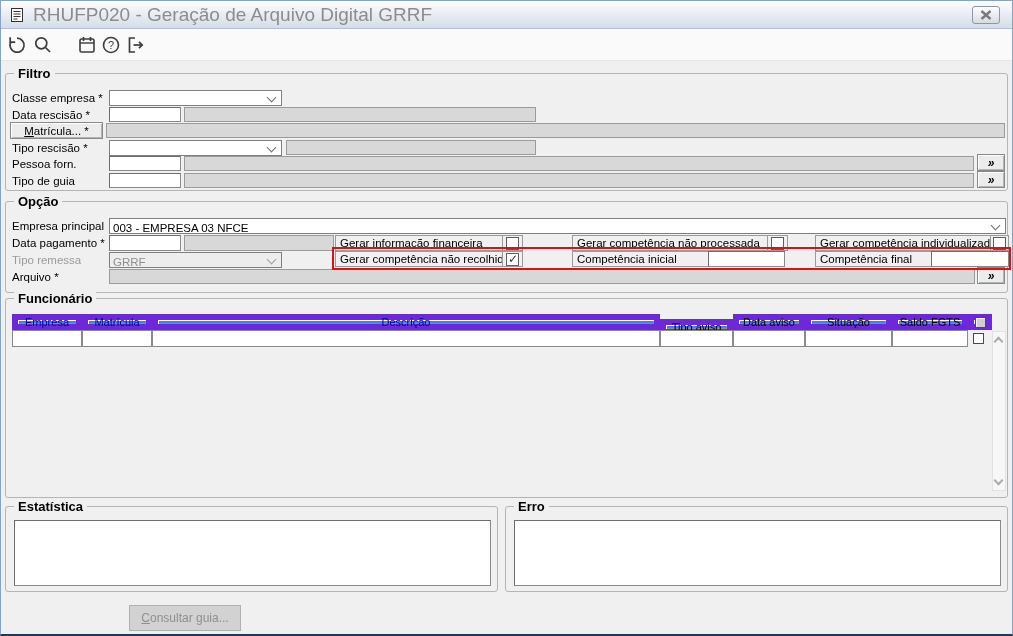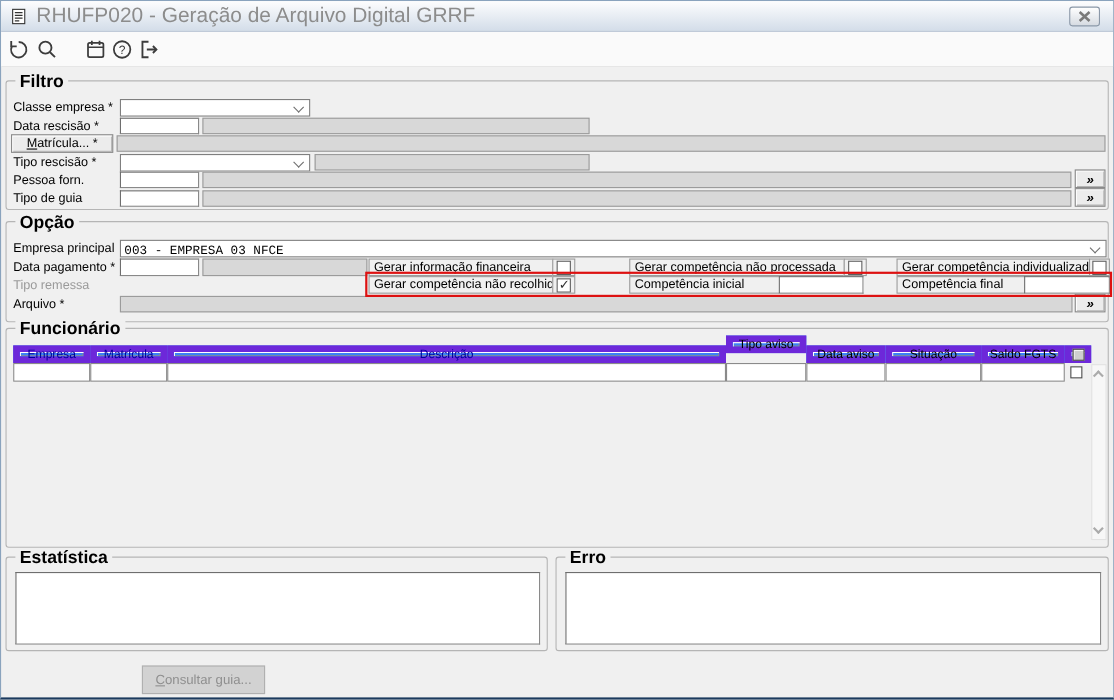--- a/index.html
+++ b/index.html
@@ -18,28 +18,28 @@
                background:linear-gradient(#fefefe,#d6dbe2); border:1px solid #8b98a8; border-radius:3px;
                display:flex; align-items:center; justify-content:center; cursor:default; }
 
   
   .toolbar { position:absolute; left:0; top:28px; width:100%; height:32px; background:#fafafa;
              border-bottom:1px solid #e6e6e6; }
   .tb-icon { position:absolute; top:6px; width:20px; height:20px; display:flex; align-items:center; justify-content:center; }
 
   
   .groupbox { position:absolute; border:1px solid #b5b5b5; border-radius:3px; background:#f0f0f0; }
-  .legend { position:absolute; top:-8px; left:8px; background:#f0f0f0; padding:0 4px; font-weight:bold; font-size:16px; }
+  .legend { position:absolute; top:-8px; left:8px; background:#f0f0f0; padding:0 4px; font-weight:bold; font-size:13px; }
 
   .lbl { position:absolute; white-space:nowrap; }
   .lbl.dim { color:#9a9a9a; }
 
   .input { position:absolute; background:#fff; border:1px solid #898989; border-top-color:#6e6e6e; border-left-color:#6e6e6e; font-size:11.5px; padding:0 2px; overflow:hidden; white-space:nowrap; }
   .gray-field { position:absolute; background:#d8d8d8; border:1px solid #9b9b9b; }
-  .combo { position:absolute; background:#fff; border:1px solid #7f7f7f; padding:3px 16px 0 3px; overflow:hidden; white-space:nowrap;font-family:Liberation Mono, monospace; }
+  .combo { position:absolute; background:#fff; border:1px solid #7f7f7f; padding:3px 16px 0 3px; overflow:hidden; white-space:nowrap; }
   .combo.disabled { background:#ededed; color:#8f8f8f; }
   .combo-chev { position:absolute; right:6px; top:3px; width:7px; height:7px;
                 border-right:1.5px solid #6f6f6f; border-bottom:1.5px solid #6f6f6f; transform:rotate(45deg); }
   .combo.disabled .combo-chev { border-color:#9f9f9f; }
 
   .btn3d { position:absolute; background:#ececec; border:1px solid #8a8a8a;
            box-shadow:inset 1px 1px 0 #ffffff, inset -1px -1px 0 #b4b4b4;
            display:flex; align-items:center; justify-content:center; font-size:11.5px; cursor:default; }
   .lookup { font-weight:bold; font-style:italic; font-size:12px; }
   .uline-first { display:block; }
@@ -178,20 +178,24 @@
     <div class="combo" style="left:103px; top:16px; width:897px; height:16px;">
       <span>003 - EMPRESA 03 NFCE</span>
       <span class="combo-chev"></span>
     </div>
 
     <span class="lbl" style="left:6px; top:35px;">Data pagamento *</span>
     <div class="input" style="left:103px; top:33px; width:72px; height:16px;"></div>
     <div class="gray-field" style="left:178px; top:33px; width:150px; height:16px;"></div>
 
     <span class="lbl dim" style="left:6px; top:52px;">Tipo remessa</span>
+    <div class="combo disabled" style="left:103px; top:50px; width:173px; height:16px;">
+      <span>GRRF</span>
+      <span class="combo-chev"></span>
+    </div>
 
     <span class="lbl" style="left:6px; top:69px;">Arquivo *</span>
     <div class="gray-field" style="left:103px; top:67px; width:866px; height:15px;"></div>
     <div class="btn3d" style="left:971px; top:65px; width:28px; height:17px;">
       <span class="lookup">»</span>
     </div>
 
     <div class="cellbox" style="left:329px; top:33px; width:168px; height:16px;">Gerar informação financeira</div>
     <div class="chkcell" style="left:496px; top:33px; width:21px; height:16px;">
       <span class="checkbox"></span>
@@ -216,21 +220,21 @@
 
     <div class="redbox" style="left:326px; top:45px; width:679px; height:23px;"></div>
   </div>
 
   <div class="groupbox" style="left:4px; top:297px; width:1003px; height:200px;">
     <span class="legend">Funcionário</span>
 
     <div class="hdr-cell hdr-blue" style="left:6px; top:15px; width:70px; height:16px;">Empresa</div>
     <div class="hdr-cell hdr-blue" style="left:76px; top:15px; width:70px; height:16px;">Matrícula</div>
     <div class="hdr-cell hdr-blue" style="left:146px; top:15px; width:508px; height:16px;">Descrição</div>
-    <div class="hdr-cell" style="left:654px; top:6px; width:73px; height:16px;">Tipo aviso</div>
+    <div class="hdr-cell" style="left:654px; top:20px; width:73px; height:16px;">Tipo aviso</div>
     <div class="hdr-cell" style="left:727px; top:15px; width:72px; height:16px;">Data aviso</div>
     <div class="hdr-cell" style="left:799px; top:15px; width:87px; height:16px;">Situação</div>
     <div class="hdr-cell" style="left:886px; top:15px; width:76px; height:16px;">Saldo FGTS</div>
     <div class="hdr-cell" style="left:962px; top:15px; width:24px; height:16px;">
       <span class="hdr-chk"></span>
     </div>
 
     <div class="row-cell" style="left:6px; top:31px; width:70px; height:17px;"></div>
     <div class="row-cell" style="left:76px; top:31px; width:70px; height:17px;"></div>
     <div class="row-cell" style="left:146px; top:31px; width:508px; height:17px;"></div>

